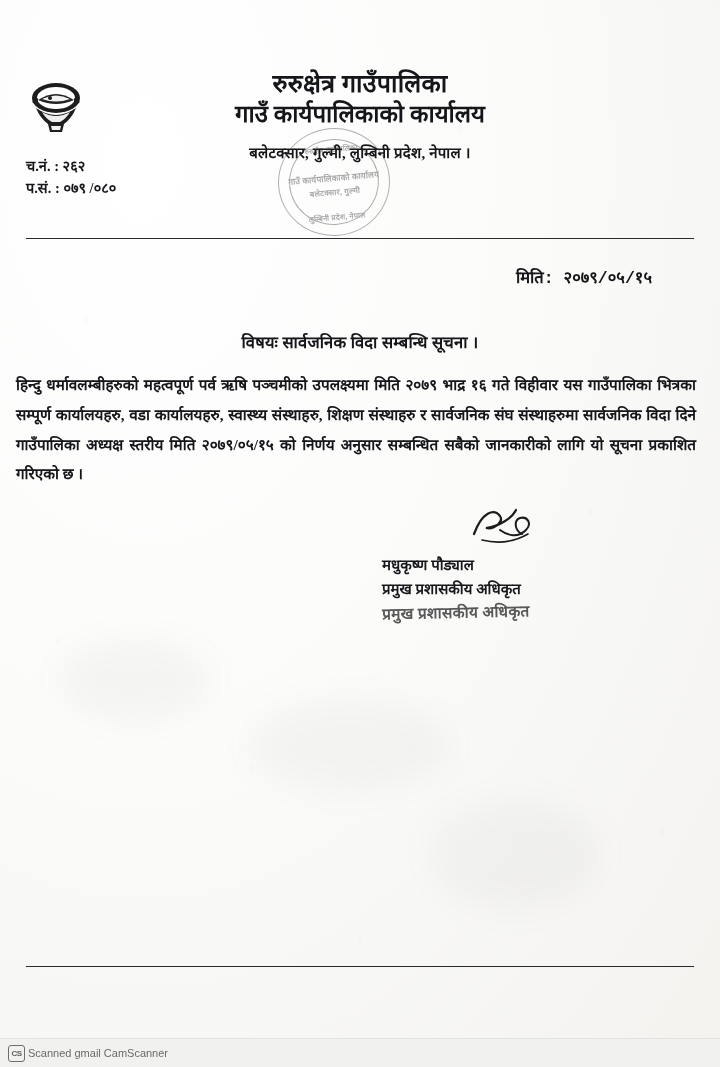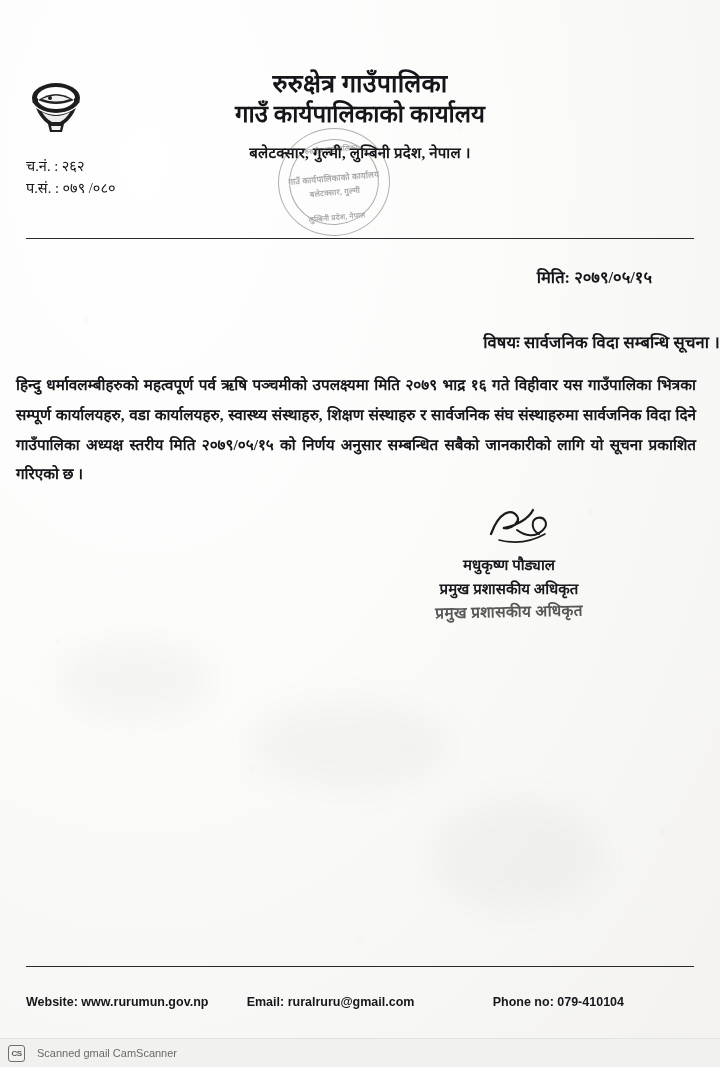--- a/index.html
+++ b/index.html
@@ -82,21 +82,21 @@
     letter-spacing: .2px;
   }
 
   
   #refblock {
     position: absolute;
     left: 26px;
     top: 155px;
     font-family: "Liberation Serif", serif;
     font-size: 14.5px;
-    font-weight: normal;
+    font-weight: bold;
     line-height: 1.55;
     color: #16171b;
   }
 
   
   #stamp {
     position: absolute;
     left: 278px;
     top: 128px;
     width: 112px;
@@ -138,32 +138,32 @@
     top: 238px;
     height: 0;
     border-top: 1.4px solid #2a2a2a;
   }
 
   
   #date-line {
     position: absolute;
     right: 68px;
     top: 265px;
-    font-family: Liberation Serif, serif;
+    font-family: Liberation Mono, monospace;
     font-size: 16.5px;
     font-weight: bold;
     color: #15161a;
   }
 
   
   #subject {
     position: absolute;
     left: 0; right: 0;
     top: 330px;
-    text-align: right;
+    text-align: center;
     font-family: "Liberation Serif", serif;
     font-size: 16.5px;
     font-weight: bold;
     color: #15161a;
     letter-spacing: .2px;
   }
 
   
   #body-text {
     position: absolute;
@@ -175,23 +175,22 @@
     font-weight: bold;
     color: #15161a;
     line-height: 1.95;
     text-align: justify;
     text-justify: inter-word;
   }
 
   
   #sign-wrap {
     position: absolute;
-    right: 96px;
+    right: 108px;
     top: 500px;
-    text-align: center;
     width: 230px;
   }
   #signature {
     height: 52px;
     position: relative;
   }
   #sign-name {
     font-family: "Liberation Serif", serif;
     font-size: 15px;
     font-weight: bold;
@@ -242,21 +241,21 @@
   #footer .f-phone { padding-right: 70px; }
   #footer .f-email { padding-right: 40px; }
 
   
   #cs-bar {
     position: absolute;
     left: 0; right: 0; bottom: 0;
     height: 28px;
     display: flex;
     align-items: center;
-    gap: 12px;
+    gap: 3px;
     padding-left: 8px;
     background: #f1f1ef;
     border-top: 1px solid #e2e2df;
   }
   #cs-logo {
     width: 15px;
     height: 15px;
     border: 1.4px solid #6e6e6e;
     border-radius: 3px;
     font-size: 8px;
@@ -344,24 +343,19 @@
         <path d="M118 30 C126 36, 136 38, 144 30 C150 24, 146 16, 138 18 C132 20, 132 30, 140 34" fill="none" stroke="#1b1b1b" stroke-width="2" stroke-linecap="round"></path>
         <path d="M100 40 C116 44, 132 42, 146 34" fill="none" stroke="#1b1b1b" stroke-width="1.6" stroke-linecap="round"></path>
       </svg>
     </div>
     <div id="sign-name">मधुकृष्ण पौड्याल</div>
     <div id="sign-title">प्रमुख प्रशासकीय अधिकृत</div>
     <div id="sign-stamp-title">प्रमुख प्रशासकीय अधिकृत</div>
   </div>
 
   <div id="rule-bottom"></div>
-  <div id="footer">
-    <div class="f-item">Website: www.rurumun.gov.np</div>
-    <div class="f-item f-email">Email: ruralruru@gmail.com</div>
-    <div class="f-item f-phone">Phone no: 079-410104</div>
-  </div>
 
   <div id="cs-bar">
     <div id="cs-logo">CS</div>
     <div id="cs-text">Scanned gmail CamScanner</div>
   </div>
 
 </div>
 
 </body></html>

